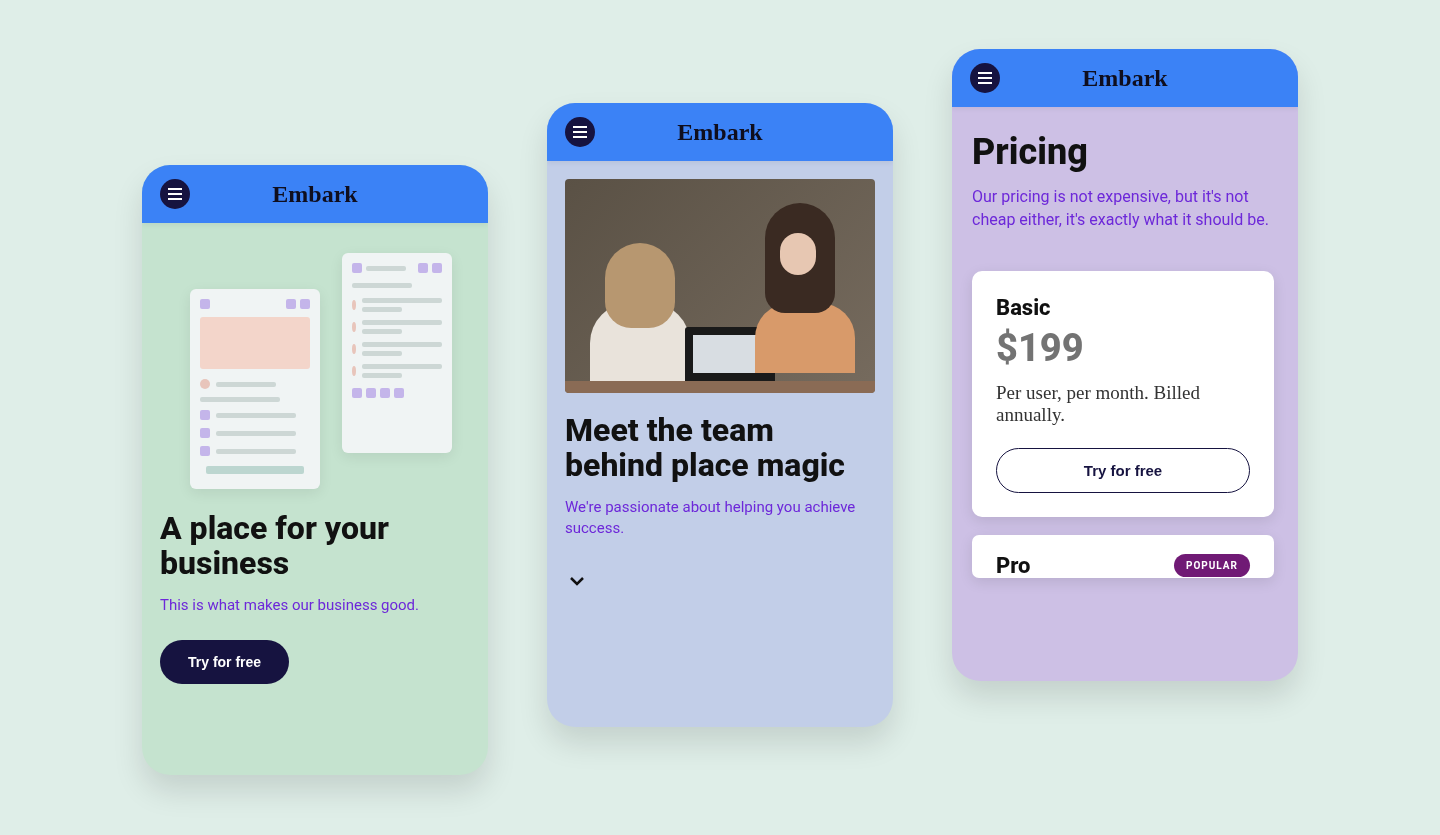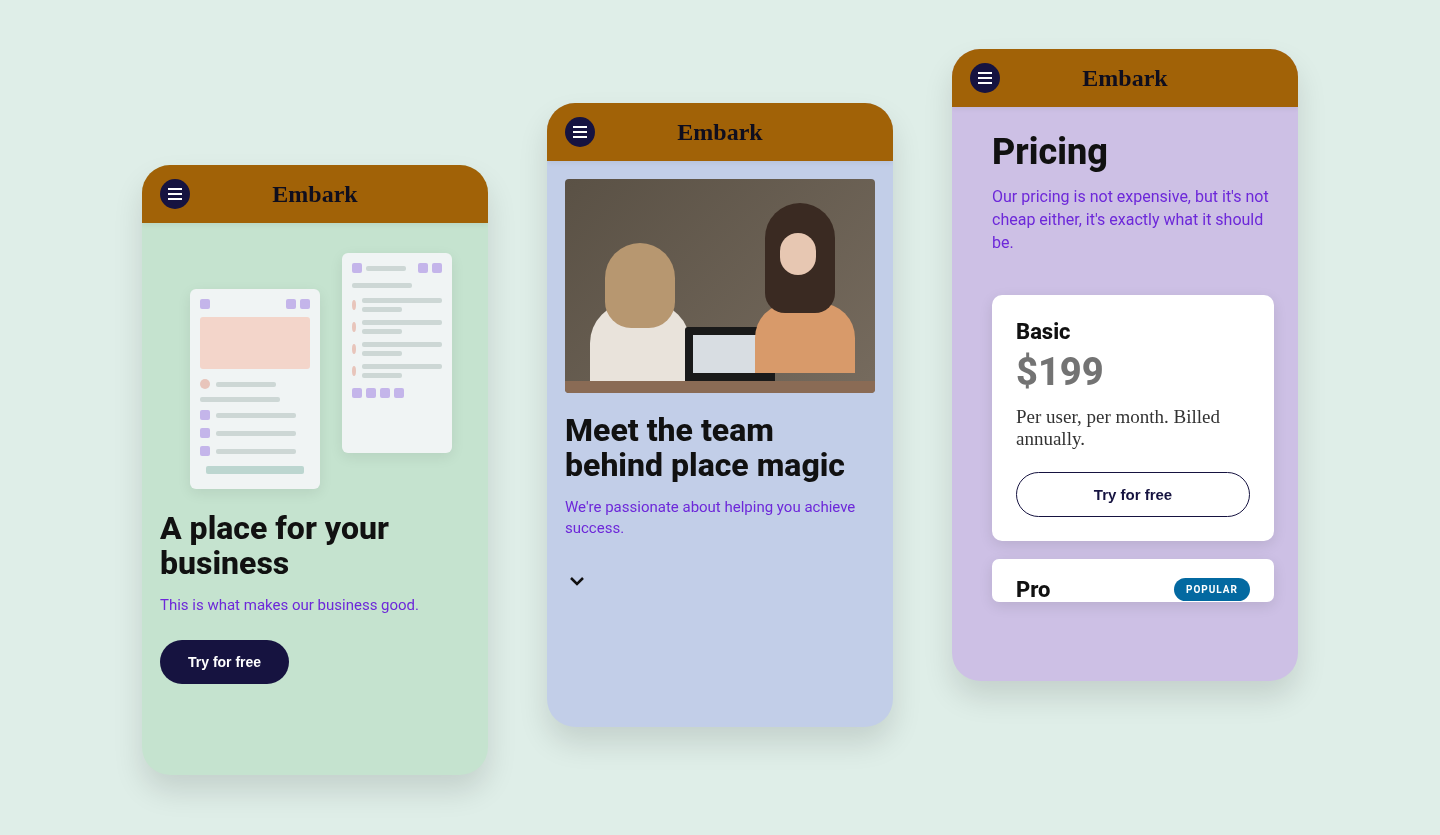--- a/index.html
+++ b/index.html
@@ -12,21 +12,21 @@
     position: relative;
   }
   .phone {
     position: absolute;
     width: 346px;
     border-radius: 28px;
     overflow: hidden;
     box-shadow: 0 16px 30px rgba(0,0,0,0.12);
   }
   .phone-header {
-    background: #a16207;
+    background: #3b82f6;
     display: flex;
     align-items: center;
     padding: 14px 18px 14px 18px;
     position: relative;
     box-shadow: 0 2px 5px rgba(0,0,0,0.06);
   }
   .menu-icon {
     width: 30px;
     height: 30px;
     border-radius: 50%;
@@ -150,21 +150,21 @@
   }
   .table { position:absolute; bottom:0; left:0; right:0; height:12px; background:#8a6b55;}
   .chevron {
     display: inline-block;
     margin-top: 20px;
   }
   .chevron svg { width:24px; height:24px; stroke:#111; stroke-width:2.5; fill:none;}
 
   
   .phone3 { left: 952px; top: 49px; height: 632px; background: #cdc0e5; }
-  .phone3 .phone-body { padding: 24px 24px 0 28px; margin-left: 12px;}
+  .phone3 .phone-body { padding: 24px 24px 0 20px;}
   .pricing-title {
     font-size: 36px;
     font-weight: 800;
     color:#111;
     margin-bottom:12px;
   }
   .pricing-sub {
     font-size:16px; line-height:1.45; color:#6d28d9; margin-bottom:40px;
   }
   .plan-card {
@@ -178,21 +178,21 @@
   .plan-price { font-size:38px; font-weight:800; color:#737373; margin-bottom:12px;}
   .plan-note { font-size:19px; color:#333; margin-bottom:22px;font-family:Liberation Serif, serif;}
   .btn-outline {
     display:block; width:100%; text-align:center;
     border:1.5px solid #161340; color:#161340;
     font-weight:700; font-size:15px;
     padding:13px 0; border-radius:999px; background:#fff;
   }
   .plan-card.second { position:relative; display:flex; align-items:center; justify-content:space-between; padding:18px 24px 0 24px;border-radius:7px;}
   .badge {
-    background:#0369a1; color:#fff; font-size:10px; letter-spacing:1px; font-weight:700;
+    background:#701a75; color:#fff; font-size:10px; letter-spacing:1px; font-weight:700;
     padding:6px 12px; border-radius:999px;
   }
 </style>
 </head>
 <body>
 
 <div class="phone phone1">
   <div class="phone-header">
     <div class="menu-icon">
         <span></span>

